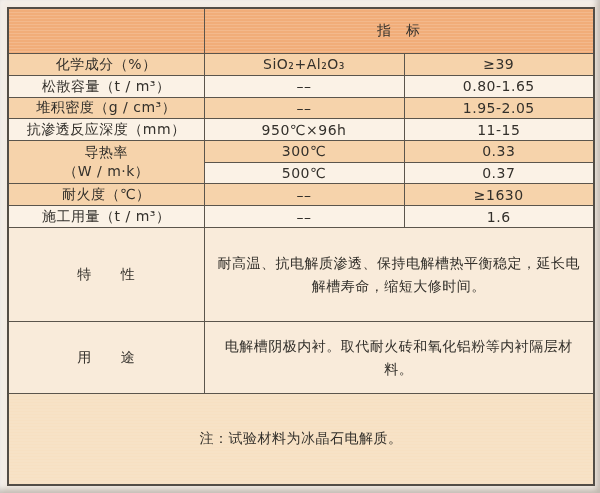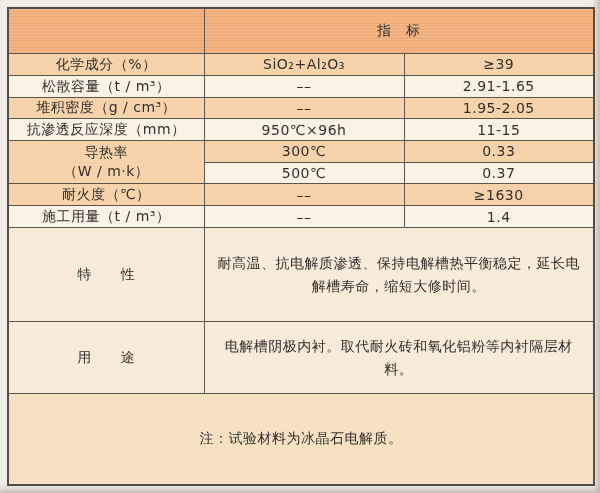--- a/index.html
+++ b/index.html
@@ -95,21 +95,21 @@
 
     <tr class="row-data">
       <td class="bg-peach cell-label">化学成分（%）</td>
       <td class="bg-peach">SiO₂+Al₂O₃</td>
       <td class="bg-peach">≥39</td>
     </tr>
 
     <tr class="row-data">
       <td class="bg-cream cell-label">松散容量（t / m³）</td>
       <td class="bg-cream">––</td>
-      <td class="bg-cream">2.91-1.65</td>
+      <td class="bg-cream">0.80-1.65</td>
     </tr>
 
     <tr class="row-data">
       <td class="bg-peach cell-label">堆积密度（g / cm³）</td>
       <td class="bg-peach">––</td>
       <td class="bg-peach">1.95-2.05</td>
     </tr>
 
     <tr class="row-data">
       <td class="bg-cream cell-label">抗渗透反应深度（mm）</td>
@@ -131,21 +131,21 @@
 
     <tr class="row-data">
       <td class="bg-peach cell-label">耐火度（℃）</td>
       <td class="bg-peach">––</td>
       <td class="bg-peach">≥1630</td>
     </tr>
 
     <tr class="row-data">
       <td class="bg-cream cell-label">施工用量（t / m³）</td>
       <td class="bg-cream">––</td>
-      <td class="bg-cream">1.4</td>
+      <td class="bg-cream">1.6</td>
     </tr>
 
     <tr class="row-feature">
       <td class="bg-soft cell-label">特　　性</td>
       <td class="bg-soft cell-block-text" colspan="2">耐高温、抗电解质渗透、保持电解槽热平衡稳定，延长电解槽寿命，缩短大修时间。</td>
     </tr>
 
     <tr class="row-usage">
       <td class="bg-soft cell-label">用　　途</td>
       <td class="bg-soft cell-block-text" colspan="2">电解槽阴极内衬。取代耐火砖和氧化铝粉等内衬隔层材料。</td>

